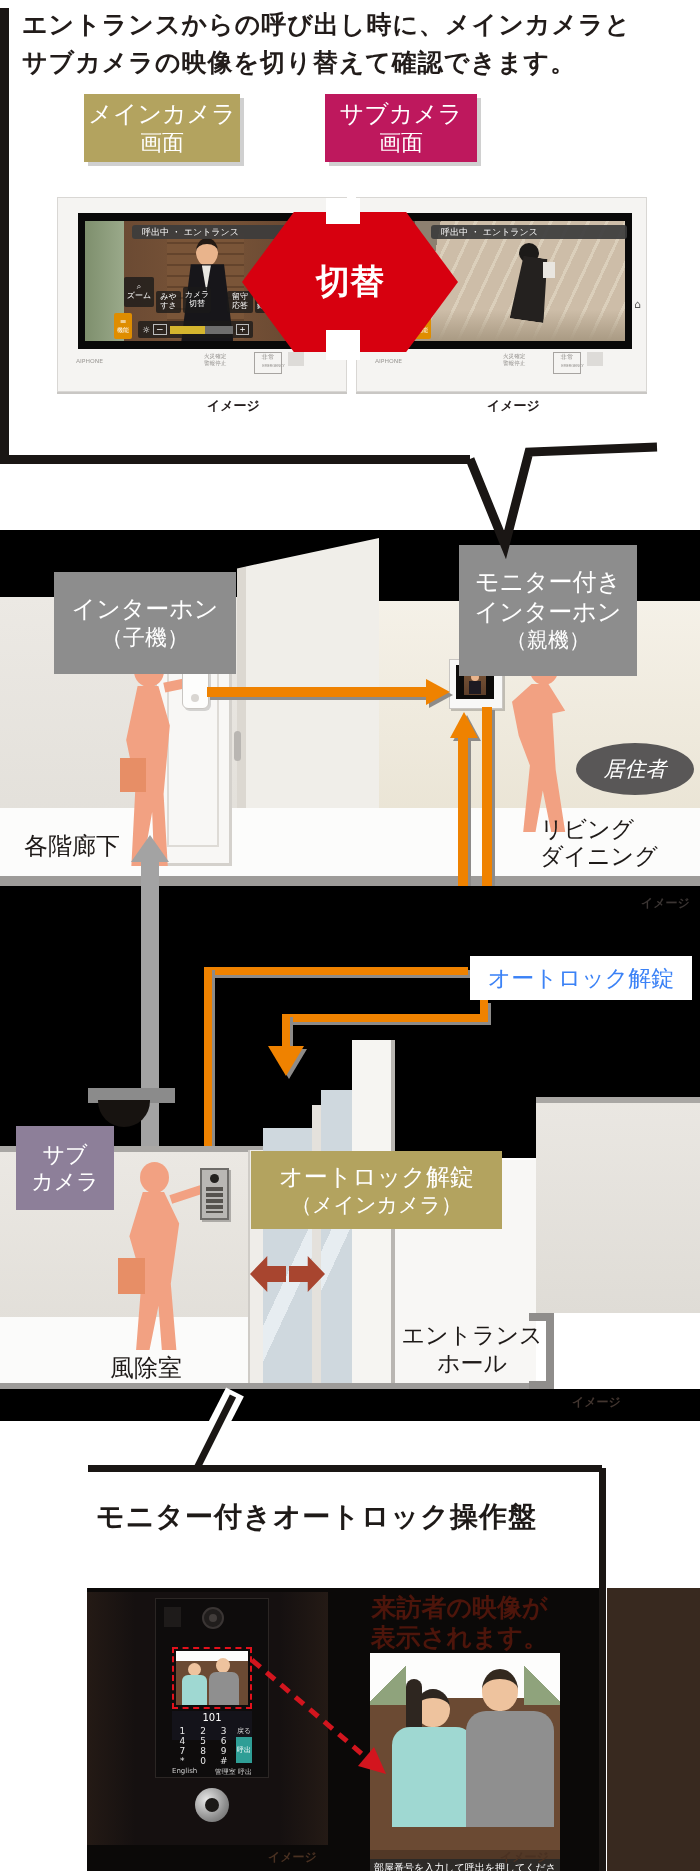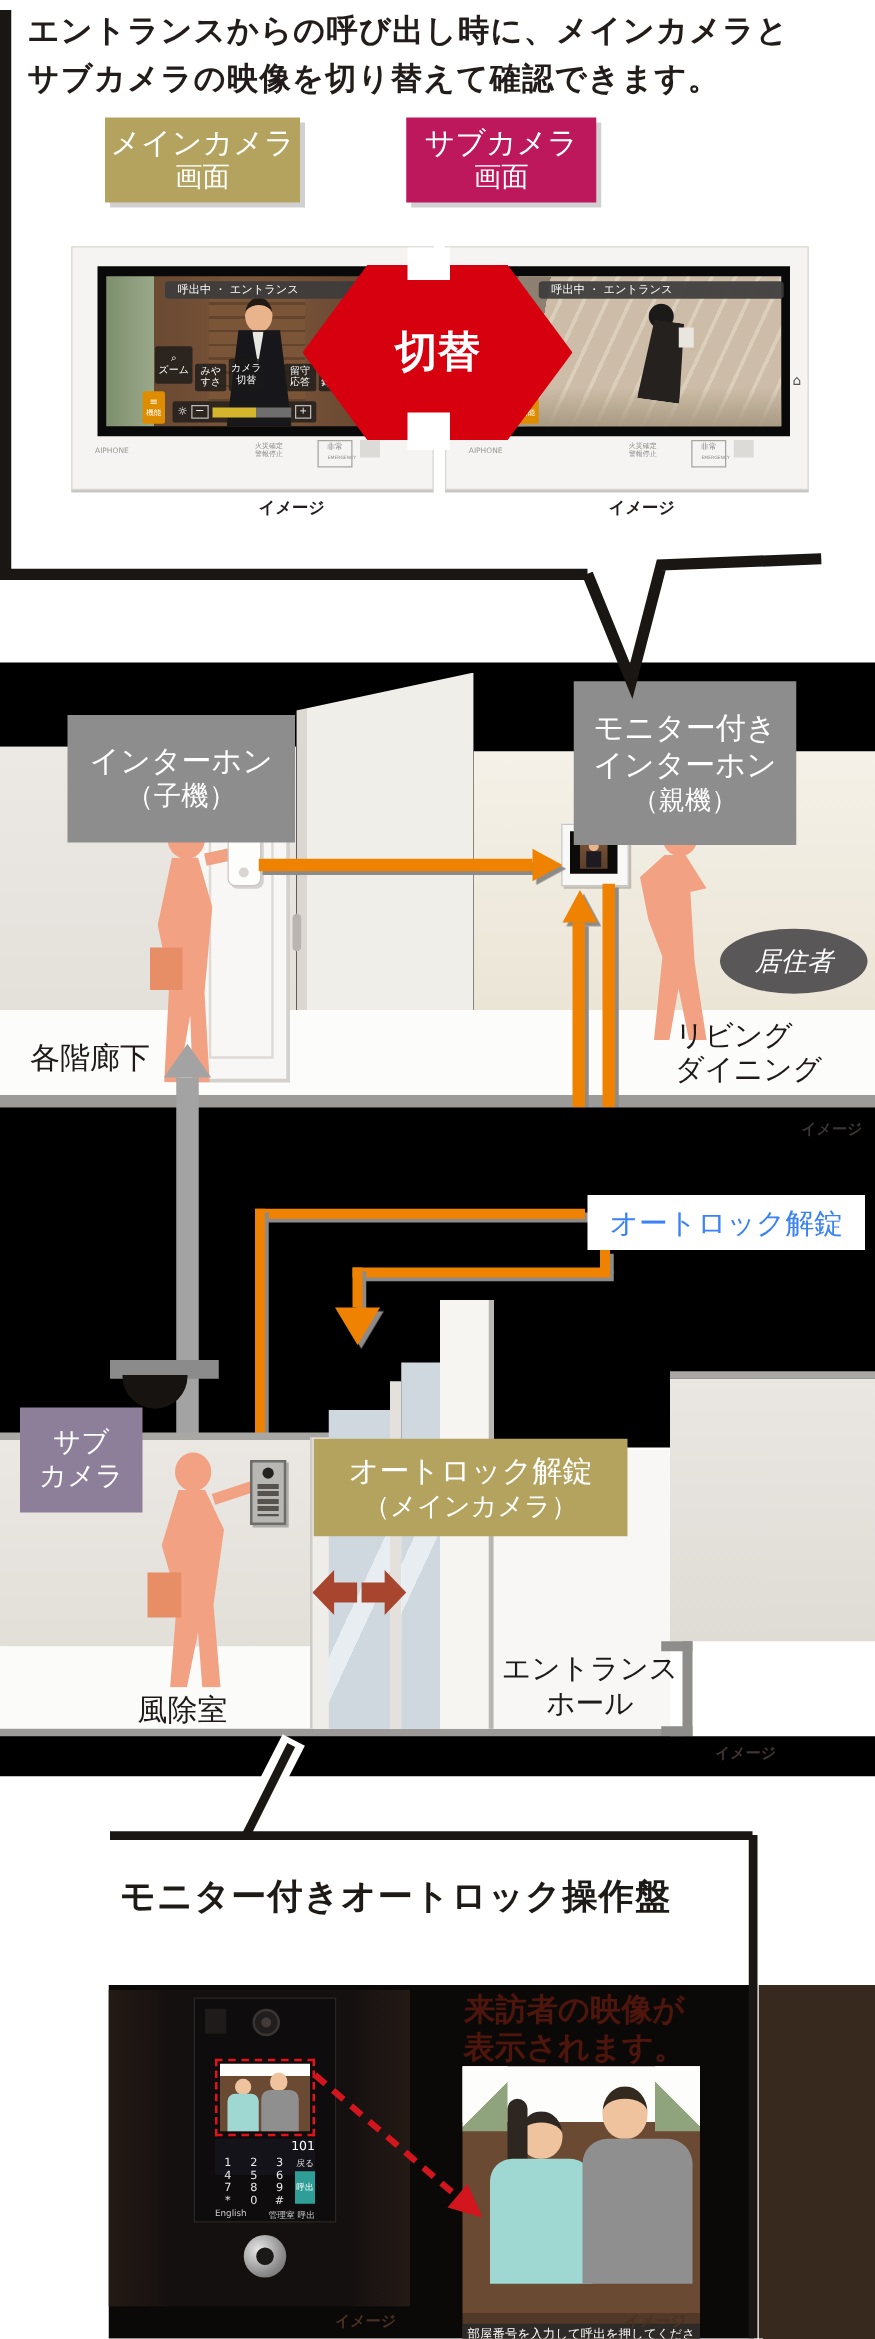--- a/index.html
+++ b/index.html
@@ -295,21 +295,21 @@
 
         <div class="abs" style="left:16px;top:48px;width:80px;height:62px;border:2px dashed #e3111c;box-sizing:border-box;">
           <div class="abs" style="left:2px;top:2px;right:2px;bottom:2px;background:linear-gradient(180deg,#fdfdfc 0 18%,#6b4a33 18%);">
             <div class="abs" style="left:12px;top:12px;width:13px;height:13px;border-radius:50%;background:#eec39e;"></div>
             <div class="abs" style="left:6px;top:24px;width:25px;height:30px;border-radius:6px 6px 0 0;background:#9fd8d2;"></div>
             <div class="abs" style="left:40px;top:7px;width:14px;height:15px;border-radius:50%;background:#eec39e;"></div>
             <div class="abs" style="left:33px;top:21px;width:30px;height:33px;border-radius:7px 7px 0 0;background:#8f8f8f;"></div>
           </div>
         </div>
 
-        <div class="abs" style="left:16px;top:112px;width:80px;height:29px;background:#14131a;color:#fff;font-size:10px;text-align:right;line-height:13px;">101</div>
+        <div class="abs" style="left:16px;top:112px;width:80px;height:29px;background:#14131a;color:#fff;font-size:10px;text-align:center;line-height:13px;">101</div>
 
         <div class="abs" style="left:16px;top:127px;width:62px;height:40px;display:grid;grid-template-columns:repeat(3,1fr);">
           <span class="key">1</span>
           <span class="key">2</span>
           <span class="key">3</span>
           <span class="key">4</span>
           <span class="key">5</span>
           <span class="key">6</span>
           <span class="key">7</span>
           <span class="key">8</span>

